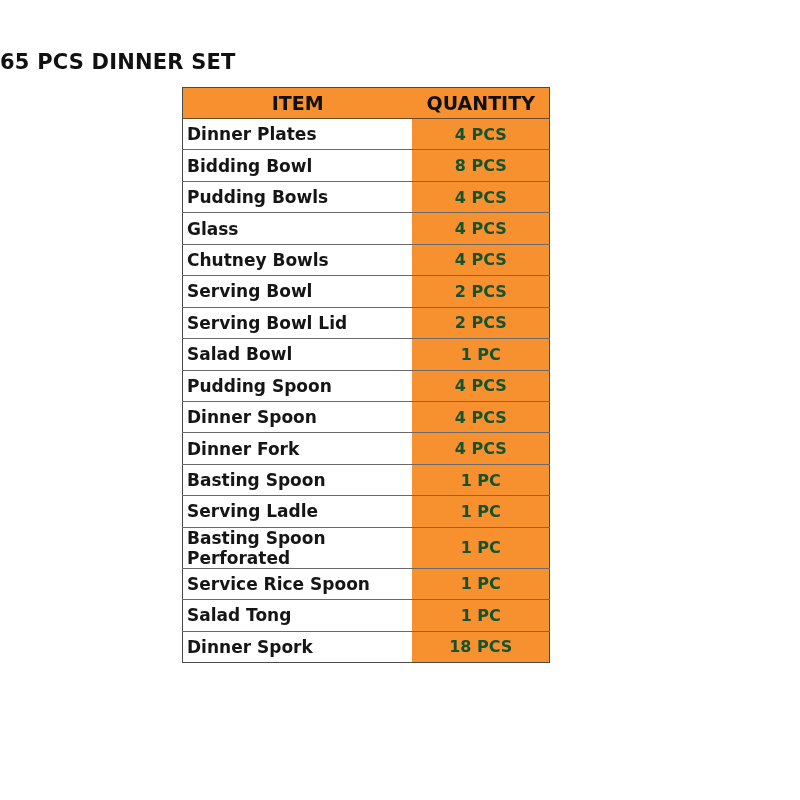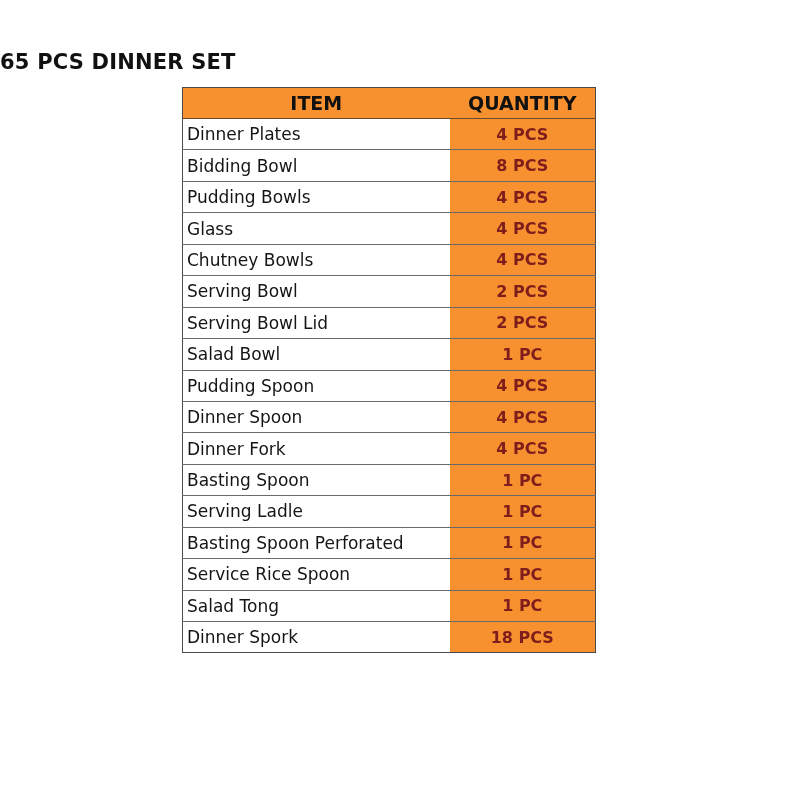--- a/index.html
+++ b/index.html
@@ -3,39 +3,39 @@
   <meta charset="utf-8">
   <style>
     html, body { margin: 0; padding: 0; background: #ffffff; }
     body { width: 800px; height: 800px; position: relative; overflow: hidden; font-family: "Liberation Sans", "DejaVu Sans", sans-serif; }
     .title {
       position: absolute; left: 0; top: 50px; width: 800px; text-align: left;
       font-family: "DejaVu Sans", sans-serif; font-weight: bold; font-size: 21px; color: #111;
       letter-spacing: 0.2px;
     }
     table.spec {
-      position: absolute; left: 182px; top: 87px; width: 414px;
+      position: absolute; left: 182px; top: 87px; width: 368px;
       border-collapse: collapse; border: 1.5px solid #4a4a4a;
     }
     table.spec th {
       background: #f7902f; height: 30px; font-family: "DejaVu Sans", sans-serif;
       font-weight: bold; font-size: 19px; color: #111; border-bottom: 1px solid #6b4a2a;
       padding: 0; text-align: center;
     }
     table.spec td {
-      height: 30.45px; padding: 0; border-top: 1px solid #6a6a6a;
+      height: 30.45px; padding: 0; border-top: 1px solid #6a6a6a; font-weight: bold;
     }
     td.item {
       width: 284px; background: #fff; text-align: left; padding-left: 4px !important;
       font-family: "DejaVu Sans", sans-serif; font-size: 17px; color: #151515;
       border-right: none;
     }
     td.qty {
       width: 150px; background: #f7902f; text-align: center;
-      font-family: "DejaVu Sans", sans-serif; font-weight: bold; font-size: 16px; color: #7f1d1d;
+      font-family: "DejaVu Sans", sans-serif; font-weight: bold; font-size: 16px; color: #14532d;
       border-top: 1px solid #b8641f;
     }
   </style>
 </head>
 <body>
 
 <div class="title">65 PCS DINNER SET</div>
 
 <table class="spec">
   <thead>

